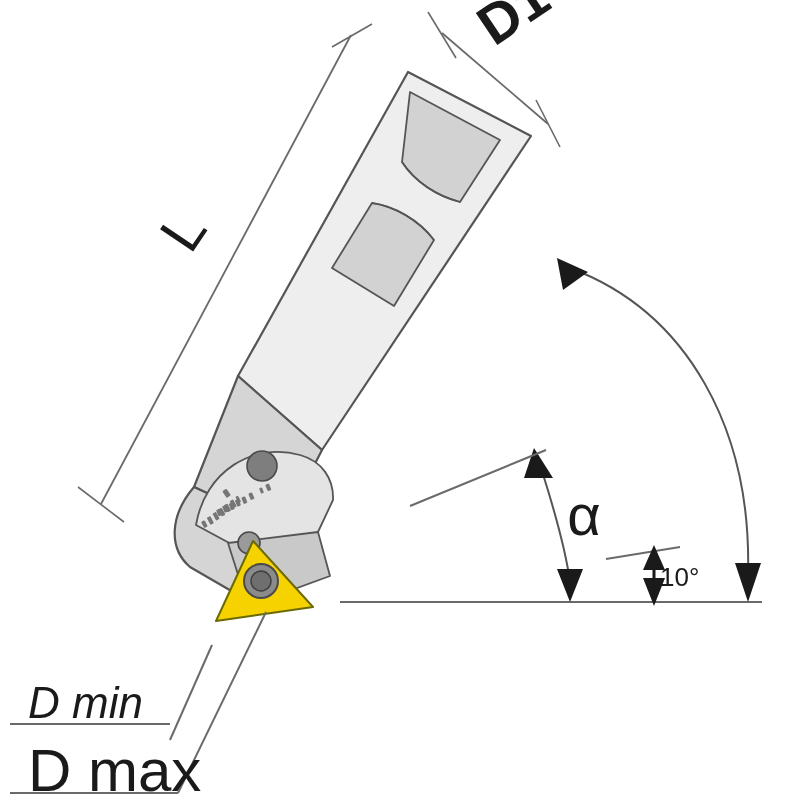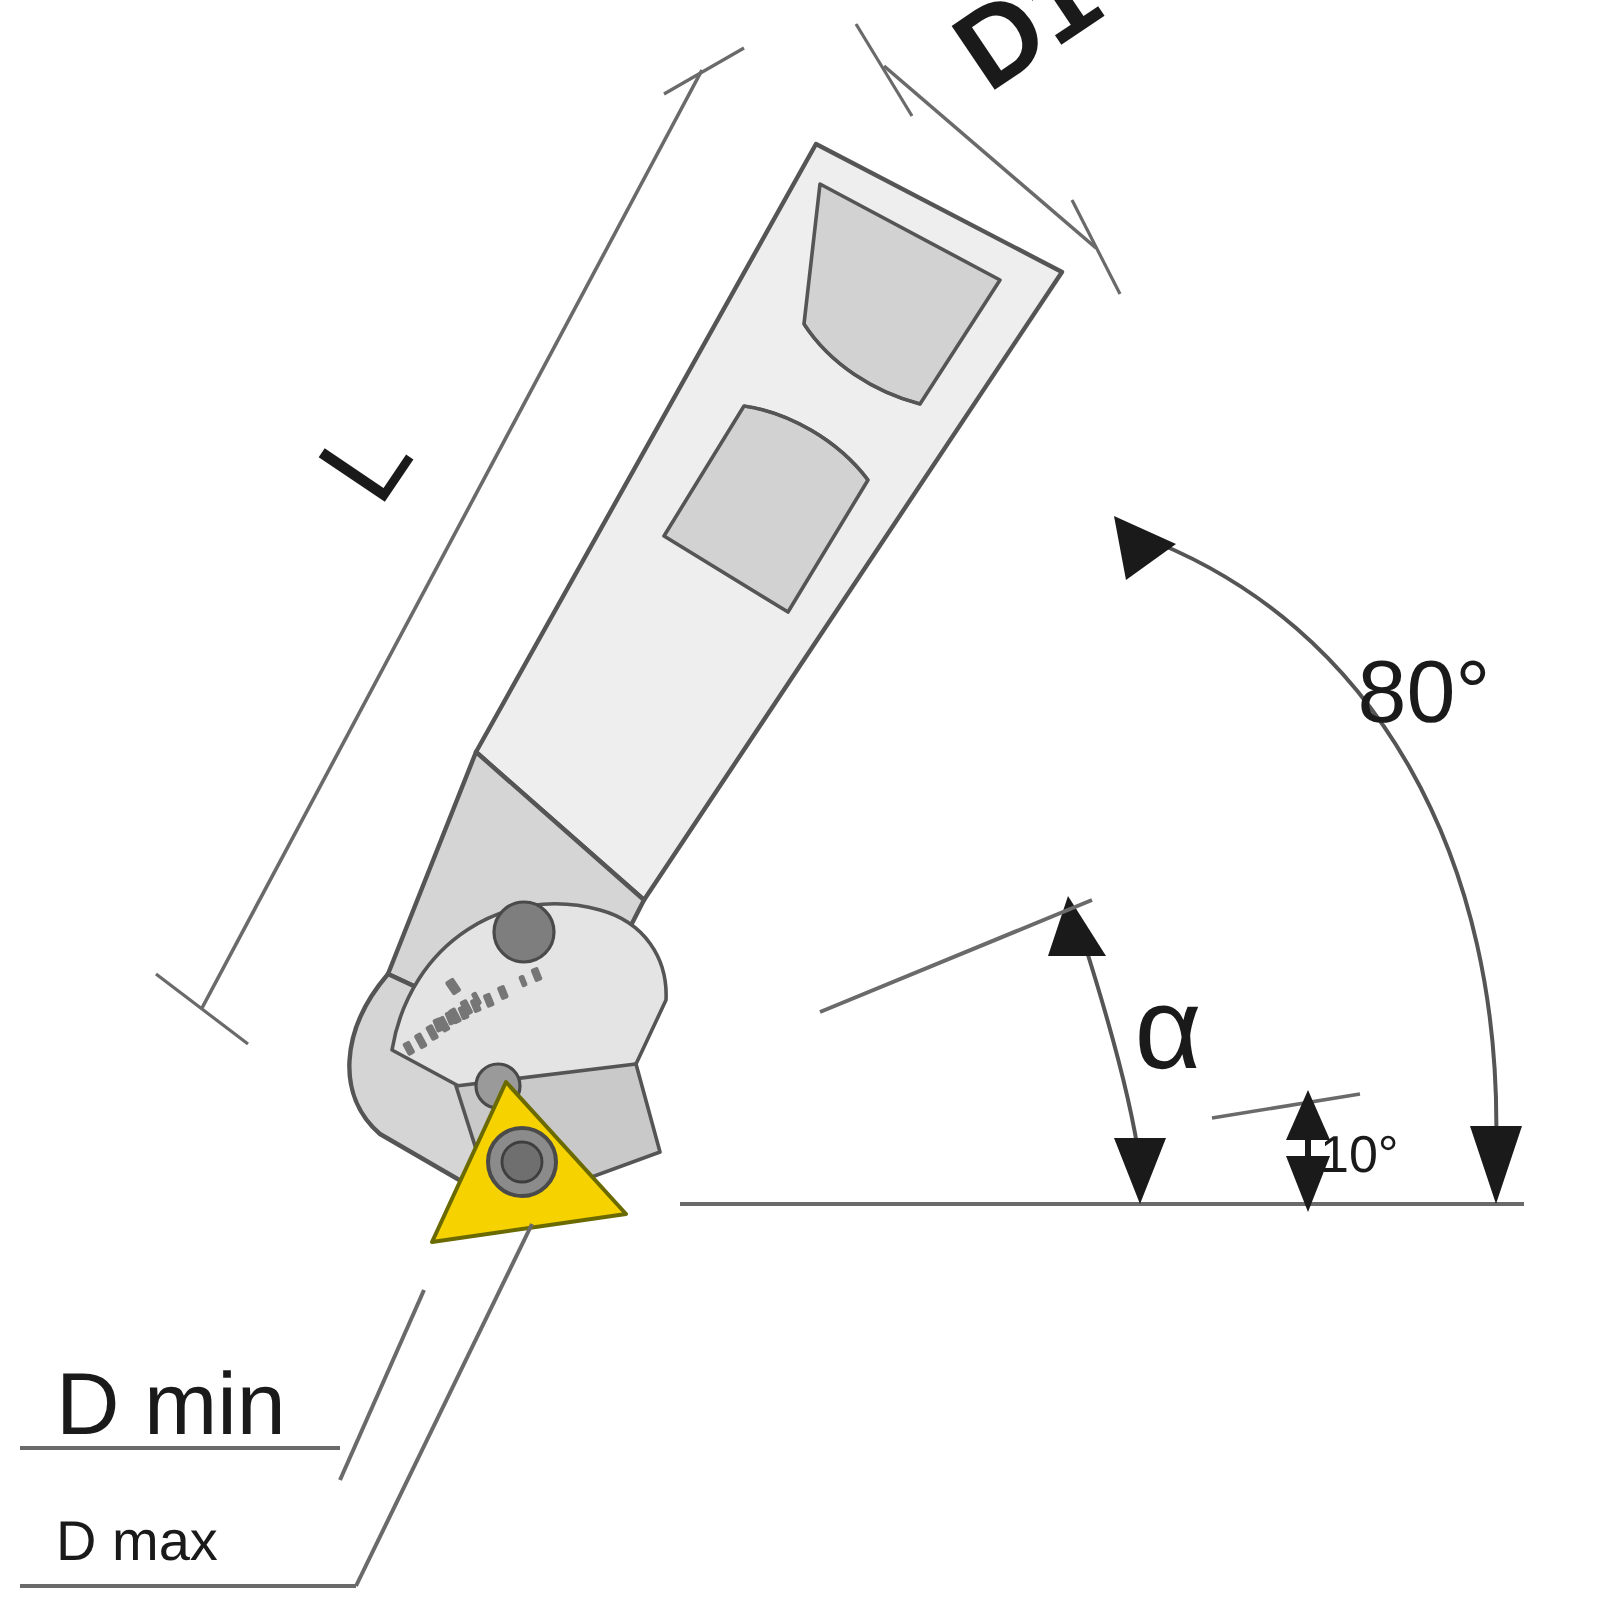--- a/index.html
+++ b/index.html
@@ -13,22 +13,22 @@
          transform:rotate(-56deg);transform-origin:0 0;letter-spacing:0px;}
   #lbl-D1{left:468px;top:8px;font-size:56px;font-weight:700;
           transform:rotate(-34deg);transform-origin:0 0;}
   #lbl-80{left:712px;top:347px;font-size:44px;font-weight:400;
           transform:translate(-50%,-50%);}
   #lbl-alpha{left:584px;top:515px;font-size:58px;font-weight:400;
              transform:translate(-50%,-50%);font-style:normal;}
   #lbl-10{left:660px;top:577px;font-size:26px;font-weight:400;
           transform:translate(0,-50%);}
   #lbl-dmin{left:28px;top:703px;font-size:44px;font-weight:400;
-            transform:translate(0,-50%);}
-  #lbl-dmax{left:28px;top:771px;font-size:28px;font-weight:400;
+            transform:translate(0,-50%);font-style:italic;}
+  #lbl-dmax{left:28px;top:771px;font-size:60px;font-weight:400;
             transform:translate(0,-50%);}
 </style>
 </head>
 <body>
 
 <div id="stage">
 
   <svg id="drawing" viewBox="0 0 800 800">
 
     <g>
@@ -130,21 +130,20 @@
       <line x1="178" y1="793" x2="266" y2="612"></line>
       <line x1="10" y1="793" x2="178" y2="793"></line>
     </g>
 
   </svg>
 
   <div class="lbl" id="lbl-L">L</div>
 
   <div class="lbl" id="lbl-D1">D1</div>
 
-  <div class="lbl" id="lbl-80">80°</div>
 
   <div class="lbl" id="lbl-alpha">α</div>
 
   <div class="lbl" id="lbl-10">10°</div>
 
   <div class="lbl" id="lbl-dmin">D min</div>
 
   <div class="lbl" id="lbl-dmax">D max</div>
 
 </div>

